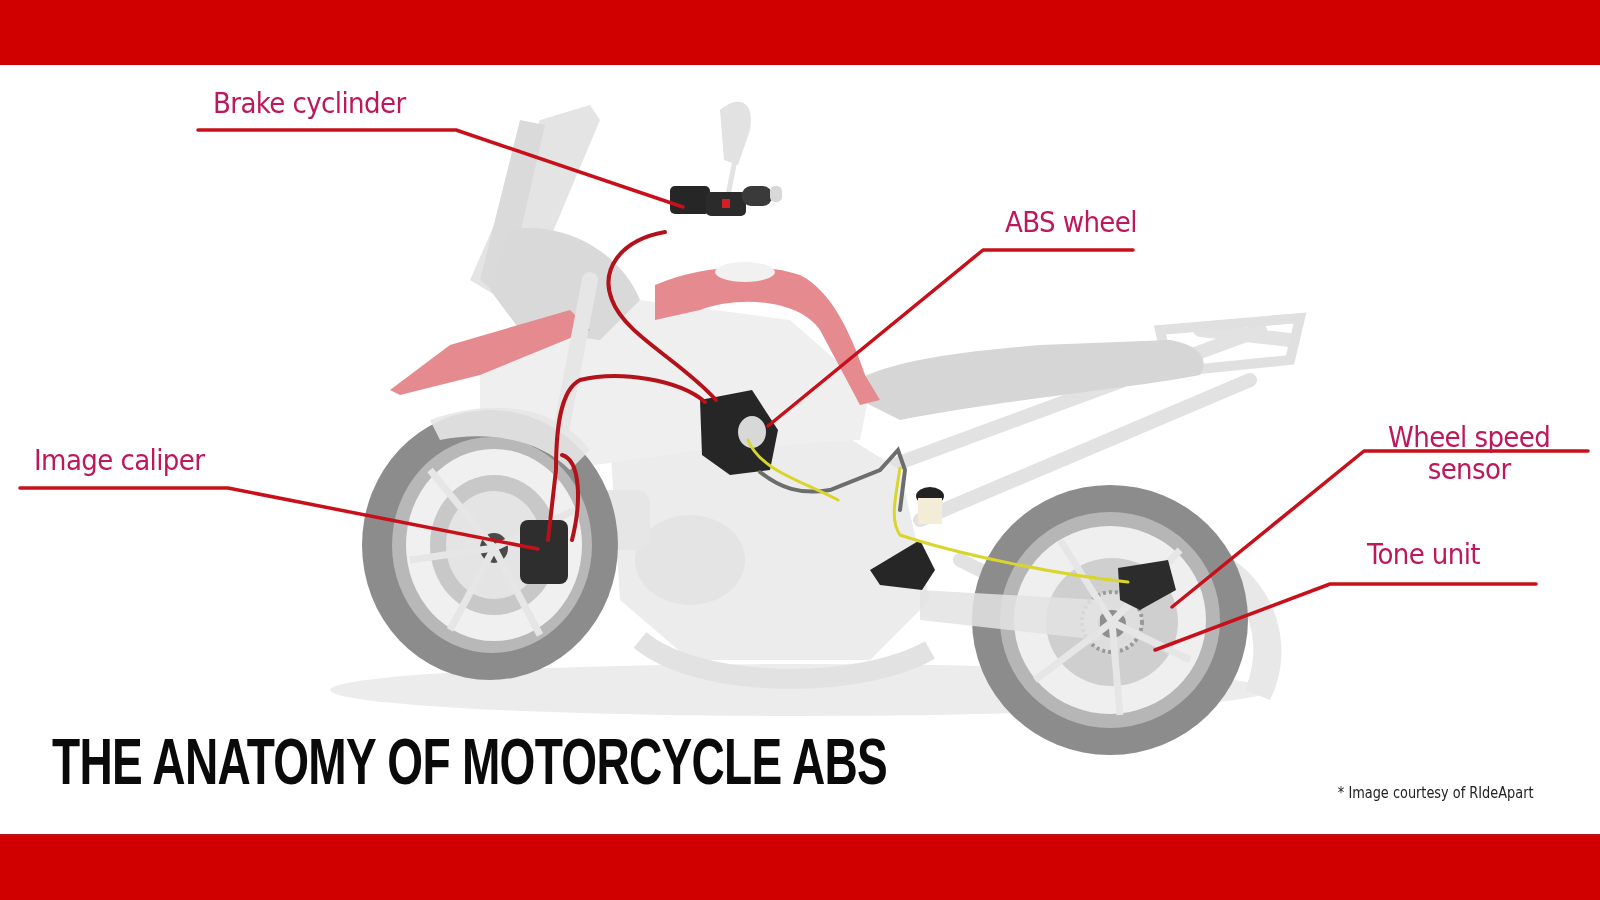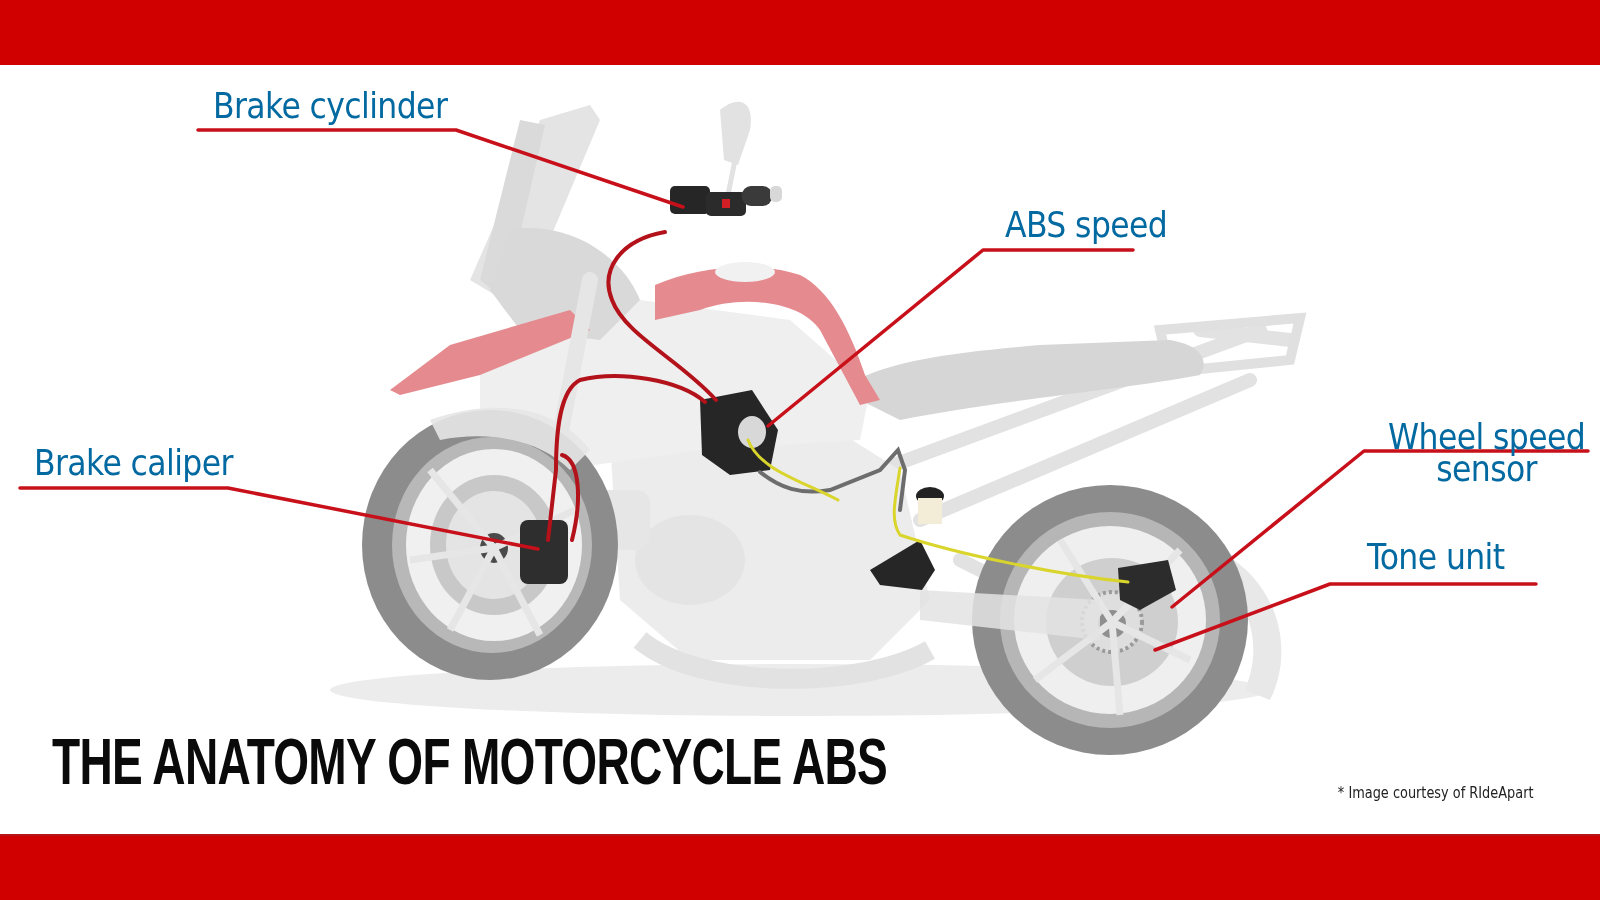--- a/index.html
+++ b/index.html
@@ -11,22 +11,22 @@
     .band.bottom { top: 834px; height: 66px; border-top: 2px solid #b5151a; }
 
     .stage { position: absolute; left: 0; top: 65px; width: 1600px; height: 769px; }
 
     svg.diagram { position: absolute; left: 0; top: 0; width: 1600px; height: 900px; }
 
     .callout-label {
       position: absolute;
       font-family: "DejaVu Sans", "Liberation Sans", sans-serif;
       font-stretch: condensed;
-      font-size: 35px;
-      color: #0369a1;
+      font-size: 29px;
+      color: #be185d;
       line-height: 1;
       letter-spacing: -0.6px;
       white-space: nowrap;
     }
     .callout-label.multiline { text-align: center; line-height: 32px; white-space: pre-line; margin-top: 43px; }
 
     .main-title {
       position: absolute;
       left: 52px;
       top: 730px;
@@ -201,22 +201,22 @@
     <polyline points="1133,250 983,250 768,426"></polyline>
     <polyline points="20,488 228,488 538,549"></polyline>
     <polyline points="1588,451 1364,451 1172,607"></polyline>
     <polyline points="1536,584 1330,584 1155,650"></polyline>
   </g>
 </svg>
 
 <div class="stage"></div>
 
 <div class="callout-label" style="left:213px; top:89px;">Brake cyclinder</div>
-<div class="callout-label" style="left:1005px; top:208px;">ABS speed</div>
-<div class="callout-label" style="left:34px; top:446px;">Brake caliper</div>
+<div class="callout-label" style="left:1005px; top:208px;">ABS wheel</div>
+<div class="callout-label" style="left:34px; top:446px;">Image caliper</div>
 <div class="callout-label multiline" style="left:1388px; top:378px;">Wheel speed
 sensor</div>
 <div class="callout-label" style="left:1367px; top:540px;">Tone unit</div>
 
 <div class="main-title">THE ANATOMY OF MOTORCYCLE ABS</div>
 <div class="credit">* Image courtesy of RIdeApart</div>
 
 <div class="band bottom"></div>
 
 </body></html>

